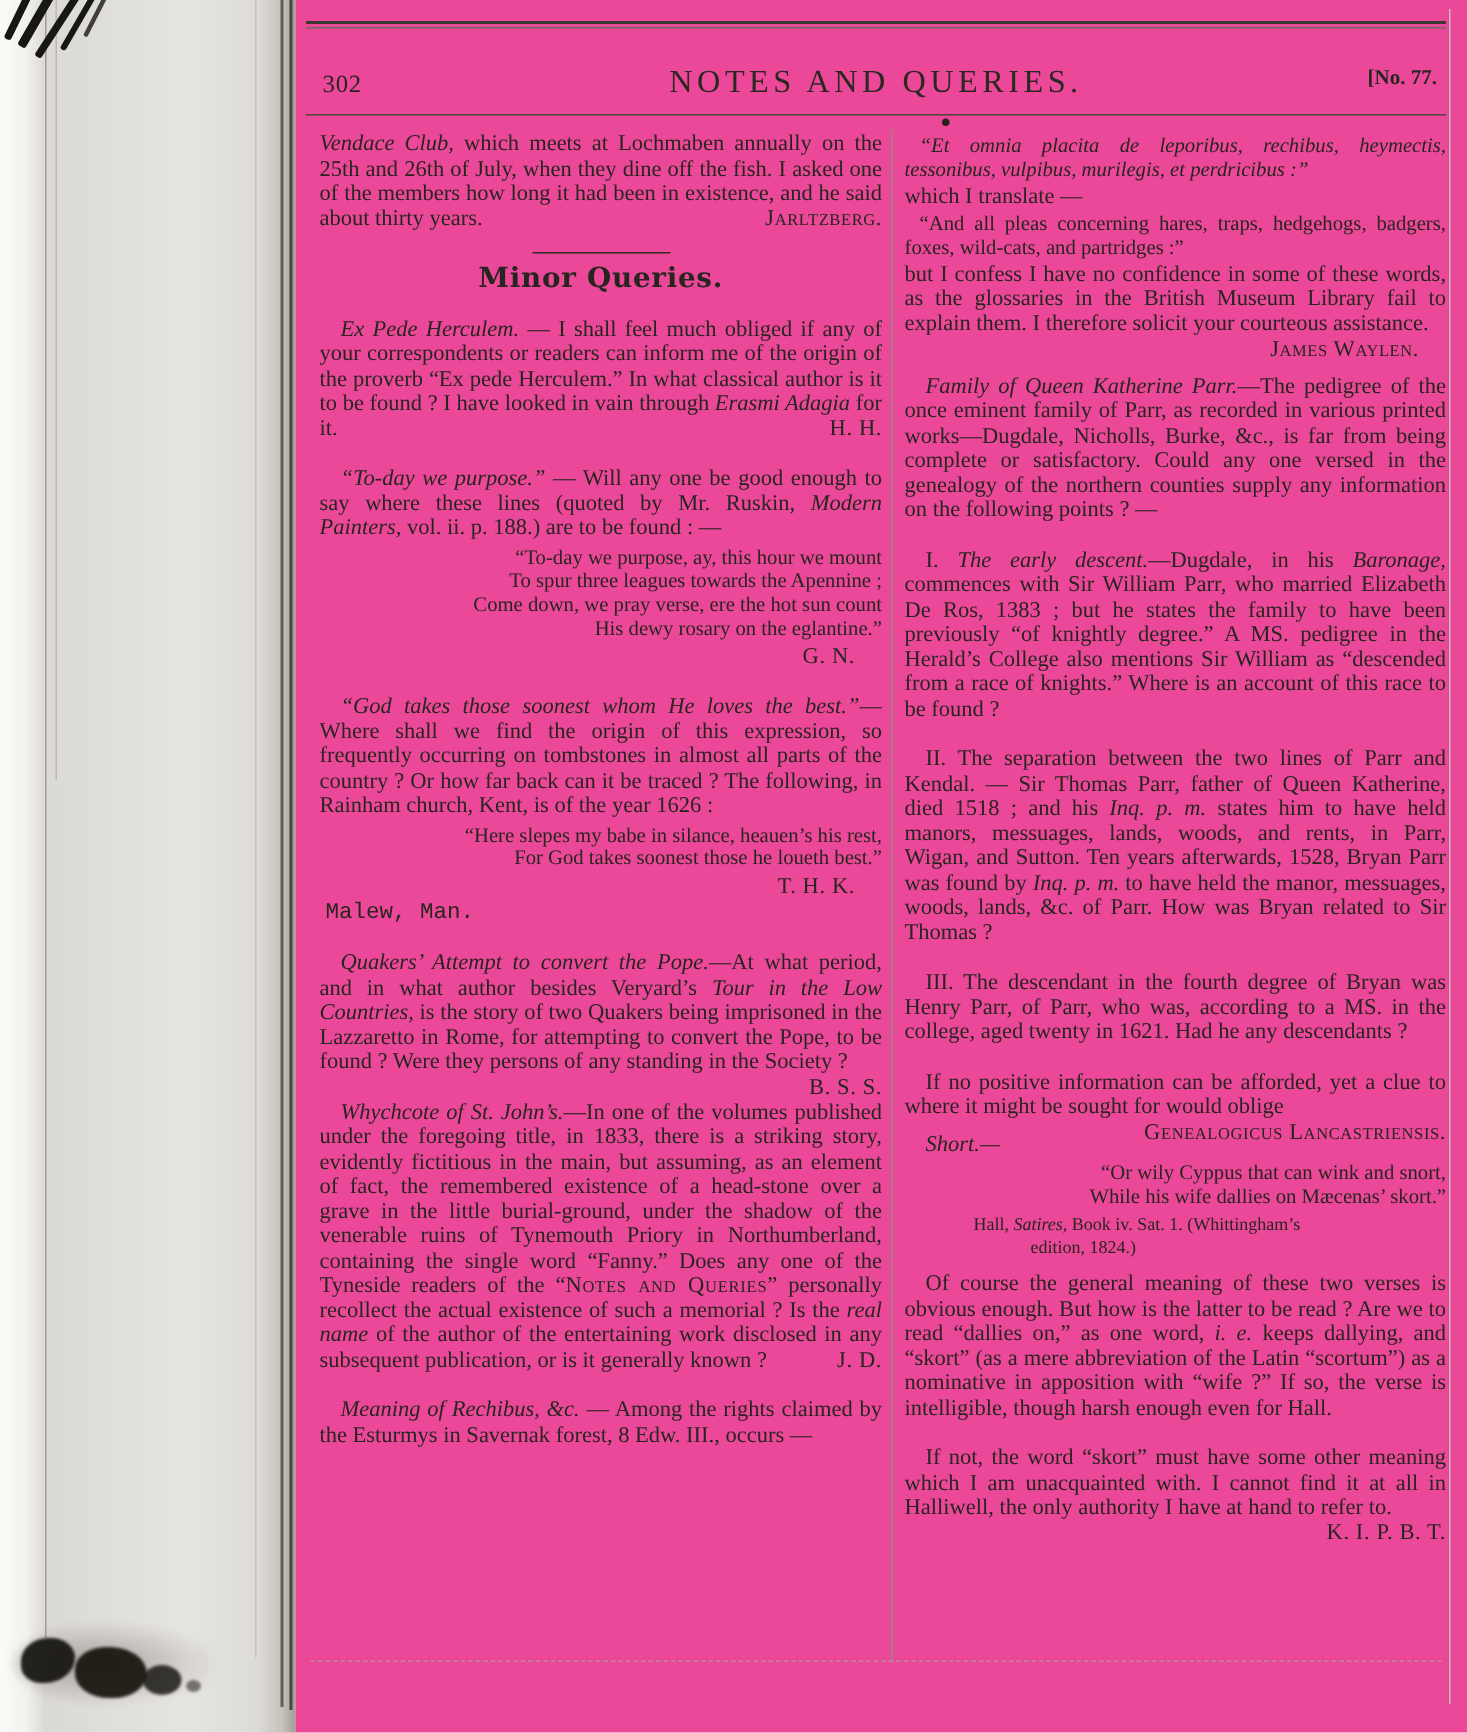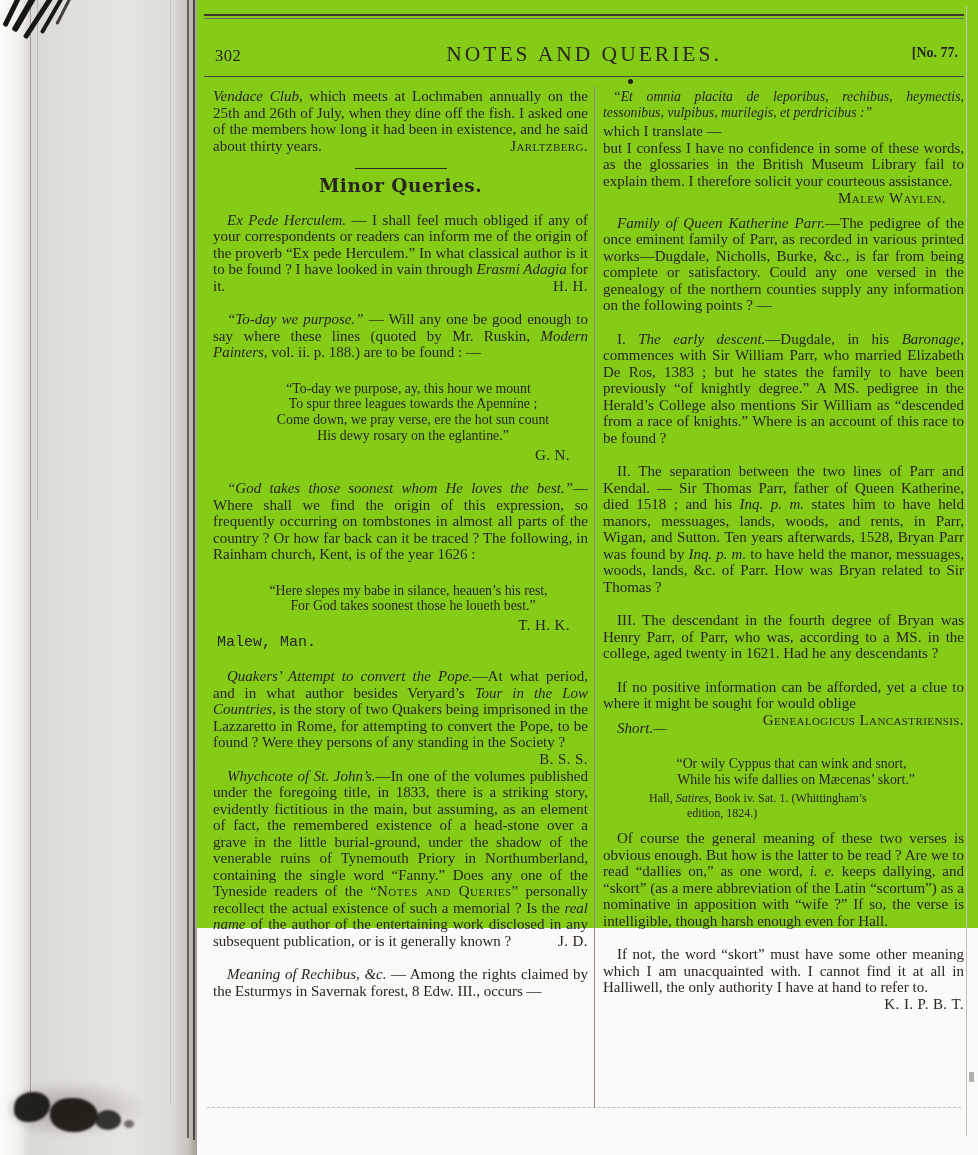--- a/index.html
+++ b/index.html
@@ -28,21 +28,21 @@
     background:radial-gradient(ellipse at 40% 50%, rgba(110,106,99,.5), rgba(110,106,99,0) 70%); filter:blur(2px); }
   .b1 { left:14px; top:1092px; width:36px; height:30px; background:#15130e; border-radius:54% 46% 60% 40%; filter:blur(1.2px); opacity:.92; }
   .b2 { left:50px; top:1098px; width:48px; height:34px; background:#121009; border-radius:45% 55% 50% 50%; filter:blur(1.2px); opacity:.9; }
   .b3 { left:95px; top:1110px; width:26px; height:20px; background:#1b1913; border-radius:50%; filter:blur(1px); opacity:.85; }
   .b4 { left:124px; top:1120px; width:10px; height:8px; background:#2a281f; border-radius:50%; filter:blur(1px); opacity:.6; }
   .rd { position:absolute; left:969px; width:5px; background:#55524a; opacity:.45; border-radius:1px; }
   .rd1 { top:150px; height:12px; } .rd2 { top:332px; height:9px; } .rd3 { top:627px; height:11px; }
   .rd4 { top:864px; height:8px; } .rd5 { top:1072px; height:10px; }
 
   
-  .page { position:absolute; left:197px; top:0; width:781px; height:928px; background:#84cc16; color:#28251f; }
+  .page { position:absolute; left:197px; top:0; width:781px; height:1155px; background:#ec4899; color:#28251f; }
   .toprule { position:absolute; left:7px; top:14px; width:760px; height:5px;
     border-top:2.5px solid #3a372f; border-bottom:1px solid #6e6a62; }
   .pgnum  { position:absolute; left:18px; top:46px; font-size:16.5px; letter-spacing:.5px; }
   .ptitle { position:absolute; left:7px; top:42px; width:760px; text-align:center; font-size:21.5px; letter-spacing:3px; color:#2b2821; }
   .pissue { position:absolute; left:7px; top:45px; width:754px; text-align:right; font-size:14px; font-weight:bold; }
   .headrule { position:absolute; left:7px; top:76px; width:760px; border-top:1.3px solid #49453d; }
   .inkdot { position:absolute; left:431px; top:79px; width:5px; height:5px; background:#24221c; border-radius:50%; }
   .coldiv { position:absolute; left:397px; top:86px; width:1px; height:1021px; background:#8f8b83; }
   .botrule { position:absolute; left:10px; top:1107px; width:754px; border-top:1px dashed #a8a59e; opacity:.75; }
   .redge { position:absolute; left:769px; top:6px; width:1px; height:1130px; background:#c2bfb8; }
@@ -53,21 +53,21 @@
   .col-right { left:406px; width:361px; }
   p { margin:0; }
   .q { text-indent:14px; margin-top:17px; }
   .cont { text-indent:0; margin-top:0; }
   .gap { margin-top:8px; }
   .it { font-style:italic; }
   .sc { font-variant:small-caps; letter-spacing:.5px; }
   .sig { float:right; font-variant:small-caps; letter-spacing:.4px; padding-left:8px; }
   .sigline { text-align:right; padding-right:18px; font-variant:small-caps; letter-spacing:.4px; margin:1px 0 0; }
   .place { text-indent:4px; text-align:left; margin-top:1px;font-family:Liberation Mono, monospace; }
-  .verse { font-size:13.8px; line-height:15.8px; margin:20px 0 3px 16px; text-align:center; }
+  .verse { font-size:13.8px; line-height:15.8px; margin:3px 0 3px 16px; text-align:right; }
   .vl2 { padding-left:9px; }
   .attrib { font-size:12px; line-height:15.8px; margin-left:46px; text-align:left; }
   .attrib2 { margin-left:84px; }
   .qb { font-size:13.8px; line-height:16px; text-indent:10px; margin:1px 0 2px; text-align:justify; }
   .short-rule { width:92px; border-top:1.4px solid #2e2b25; margin:14px auto 9px; }
   .minor-heading { text-align:center; font-weight:bold; font-size:18.5px; margin:6px 0 7px; font-family:"DejaVu Serif",serif; letter-spacing:.5px; }
 </style>
 </head>
 <body>
 
@@ -138,22 +138,23 @@
       <p class="q"><span class="it">Whychcote of St. John’s.</span><span>—In one of the volumes published under the foregoing title, in 1833, there is a striking story, evidently fictitious in the main, but assuming, as an element of fact, the remembered existence of a head-stone over a grave in the little burial-ground, under the shadow of the venerable ruins of Tynemouth Priory in Northumberland, containing the single word “Fanny.”  Does any one of the Tyneside readers of the “</span><span class="sc">Notes and Queries</span><span>” personally recollect the actual existence of such a memorial ?  Is the </span><span class="it">real name</span><span> of the author of the entertaining work disclosed in any subsequent publication, or is it generally known ?</span><span class="sig">J. D.</span></p>
 
       <p class="q"><span class="it">Meaning of Rechibus, &amp;c.</span><span> — Among the rights claimed by the Esturmys in Savernak forest, 8 Edw. III., occurs —</span></p>
 
     </div>
 
     <div class="col col-right">
 
       <div class="qb it">“Et omnia placita de leporibus, rechibus, heymectis, tessonibus, vulpibus, murilegis, et perdricibus :”</div>
       <p class="cont">which I translate —</p>
+      <div class="qb">“And all pleas concerning hares, traps, hedgehogs, badgers, foxes, wild-cats, and partridges :”</div>
       <p class="cont">but I confess I have no confidence in some of these words, as the glossaries in the British Museum Library fail to explain them.  I therefore solicit your courteous assistance.</p>
-      <div class="sigline">Malew Waylen.</div>
+      <div class="sigline">James Waylen.</div>
 
       <p class="q gap"><span class="it">Family of Queen Katherine Parr.</span><span>—The pedigree of the once eminent family of Parr, as recorded in various printed works—Dugdale, Nicholls, Burke, &amp;c., is far from being complete or satisfactory.  Could any one versed in the genealogy of the northern counties supply any information on the following points ? —</span></p>
 
       <p class="q"><span>I. </span><span class="it">The early descent.</span><span>—Dugdale, in his </span><span class="it">Baronage,</span><span> commences with Sir William Parr, who married Elizabeth De Ros, 1383 ; but he states the family to have been previously “of knightly degree.”  A MS. pedigree in the Herald’s College also mentions Sir William as “descended from a race of knights.”  Where is an account of this race to be found ?</span></p>
 
       <p class="q"><span>II. </span><span>The separation between the two lines of Parr and Kendal. — Sir Thomas Parr, father of Queen Katherine, died 1518 ; and his </span><span class="it">Inq. p. m.</span><span> states him to have held manors, messuages, lands, woods, and rents, in Parr, Wigan, and Sutton.  Ten years afterwards, 1528, Bryan Parr was found by </span><span class="it">Inq. p. m.</span><span> to have held the manor, messuages, woods, lands, &amp;c. of Parr.  How was Bryan related to Sir Thomas ?</span></p>
 
       <p class="q">III. The descendant in the fourth degree of Bryan was Henry Parr, of Parr, who was, according to a MS. in the college, aged twenty in 1621.  Had he any descendants ?</p>
 
       <p class="q"><span>If no positive information can be afforded, yet a clue to where it might be sought for would oblige</span><span class="sig">Genealogicus Lancastriensis.</span></p>

